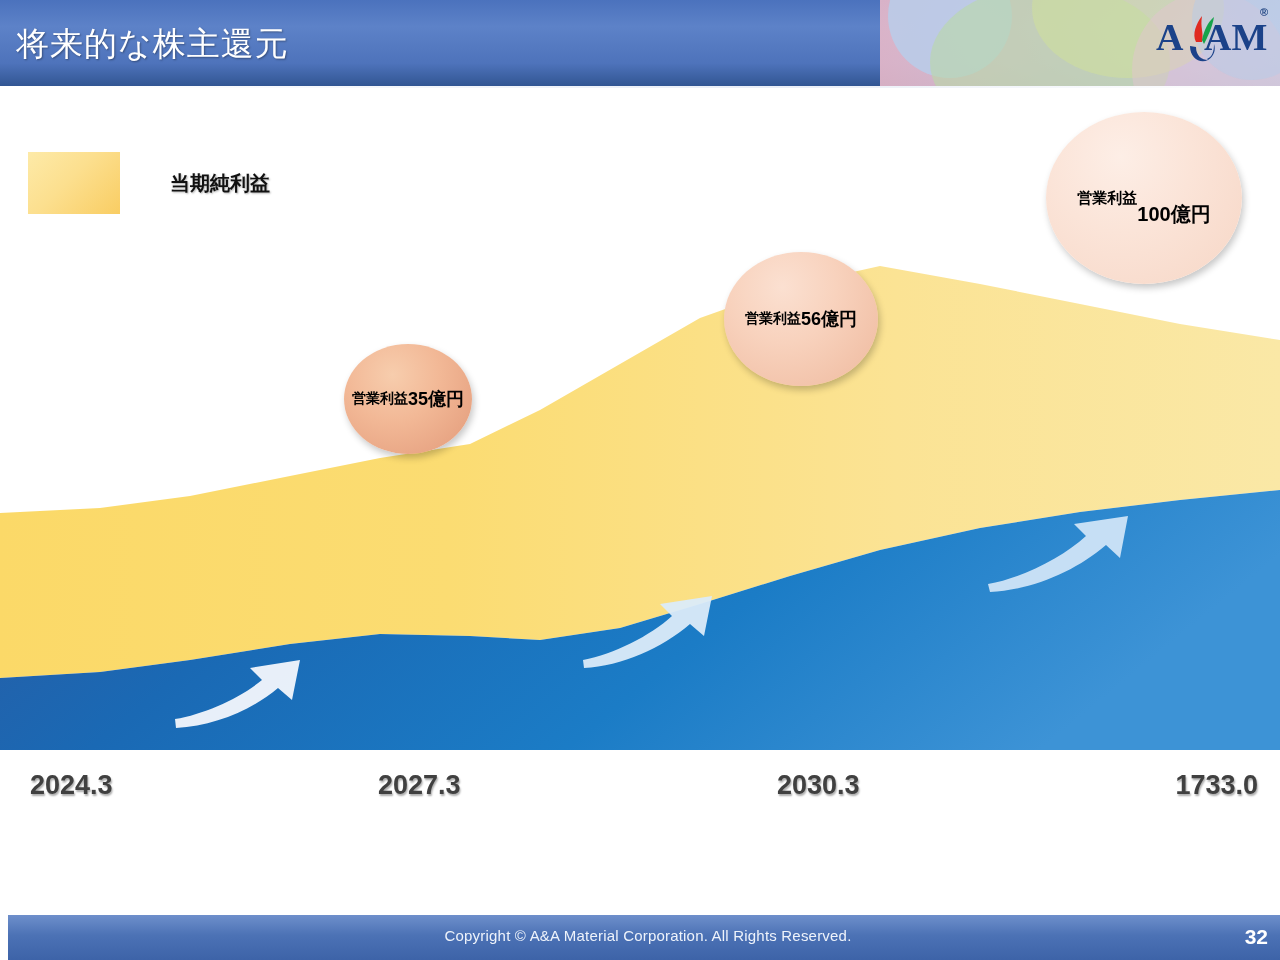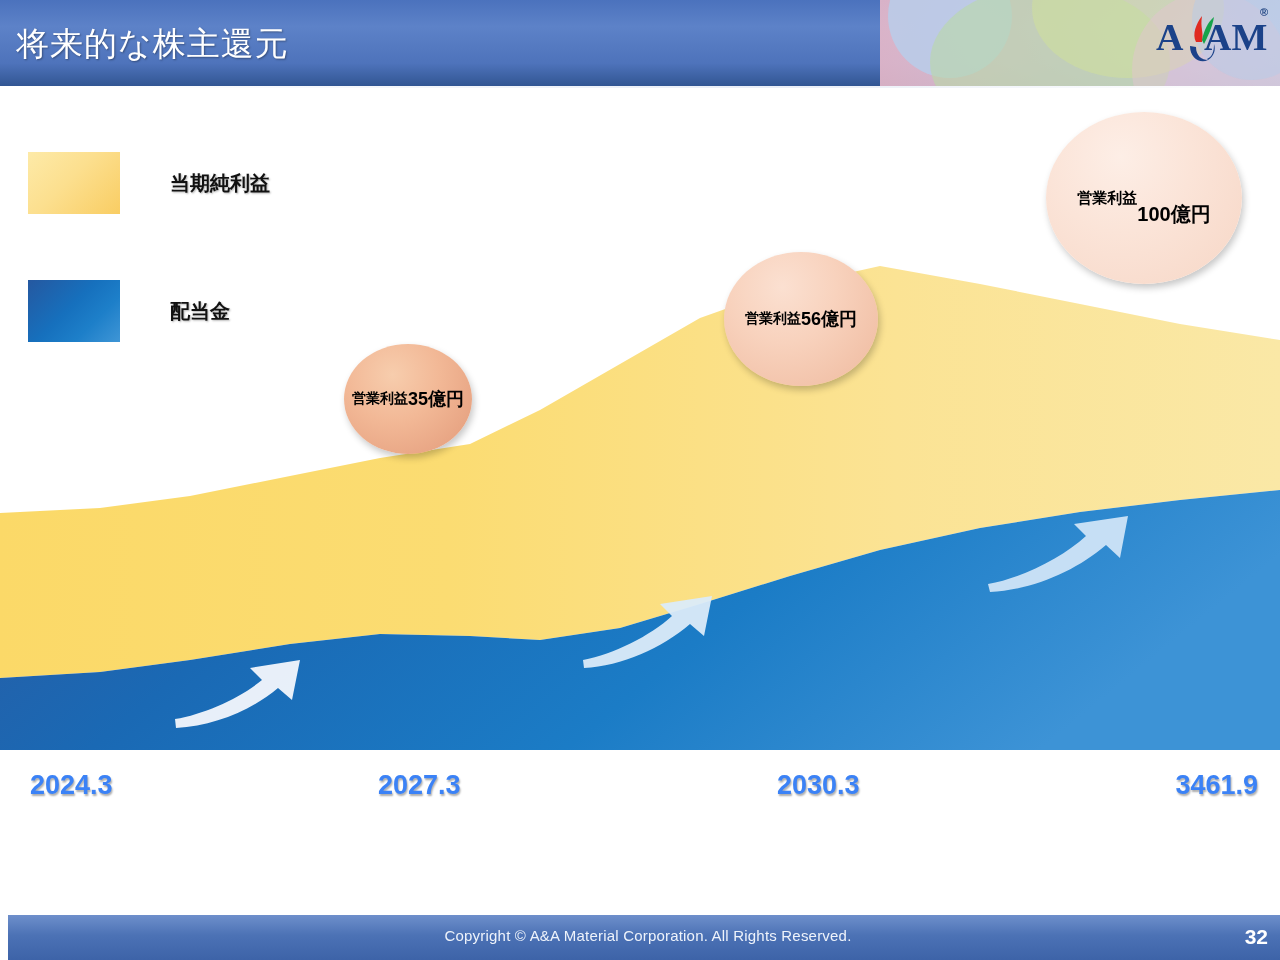--- a/index.html
+++ b/index.html
@@ -153,21 +153,21 @@
   
   .axis {
     position: absolute;
     left: 0; top: 750px;
     width: 1280px; height: 75px;
   }
   .axis-label {
     position: absolute;
     font-size: 27px;
     font-weight: bold;
-    color: #3b82f6;
+    color: #404040;
     text-shadow: 1px 2px 2px rgba(0,0,0,0.33);
     white-space: nowrap;
     top: 20px;
   }
 
   
   .caption {
     position: absolute;
     left: 0; top: 843px;
     width: 1280px;
@@ -296,45 +296,41 @@
                  C1076,483 1032,502 990,504 Z"></path>
       </g>
     </svg>
 
     
     <div class="legend" style="left:28px; top:64px;">
       <div class="legend-row">
         <div class="legend-swatch net"></div>
         <div class="legend-label">当期純利益</div>
       </div>
-      <div class="legend-row">
-        <div class="legend-swatch div"></div>
-        <div class="legend-label">配当金</div>
-      </div>
     </div>
   </div>
 
   <div class="bubble" id="bubble-0">
     <div class="b-title">営業利益</div>
     <div class="b-value">35億円</div>
   </div>
   <div class="bubble" id="bubble-1">
     <div class="b-title">営業利益</div>
     <div class="b-value">56億円</div>
   </div>
   <div class="bubble" id="bubble-2">
     <div class="b-title">営業利益</div>
     <div class="b-value">100億円</div>
   </div>
 
   <div class="axis">
     <div class="axis-label" style="left:30px;">2024.3</div>
     <div class="axis-label" style="left:378px;">2027.3</div>
     <div class="axis-label" style="left:777px;">2030.3</div>
-    <div class="axis-label" style="right:22px;">3461.9</div>
+    <div class="axis-label" style="right:22px;">1733.0</div>
   </div>
 
 
   <div class="footer">
     <div class="footer-text">Copyright © A&amp;A Material Corporation. All Rights Reserved.</div>
     <div class="page-number">32</div>
   </div>
 
 </div>
 

